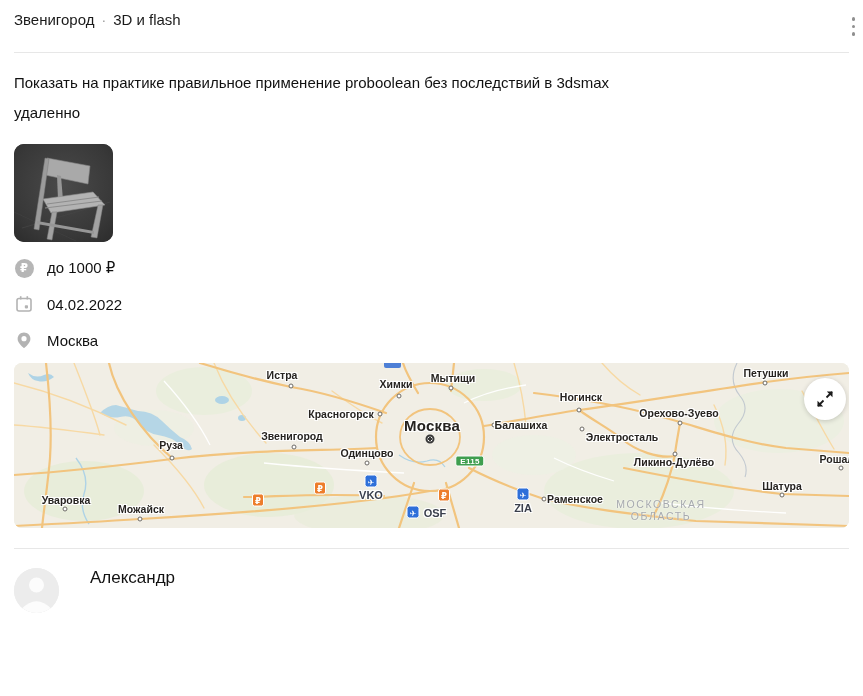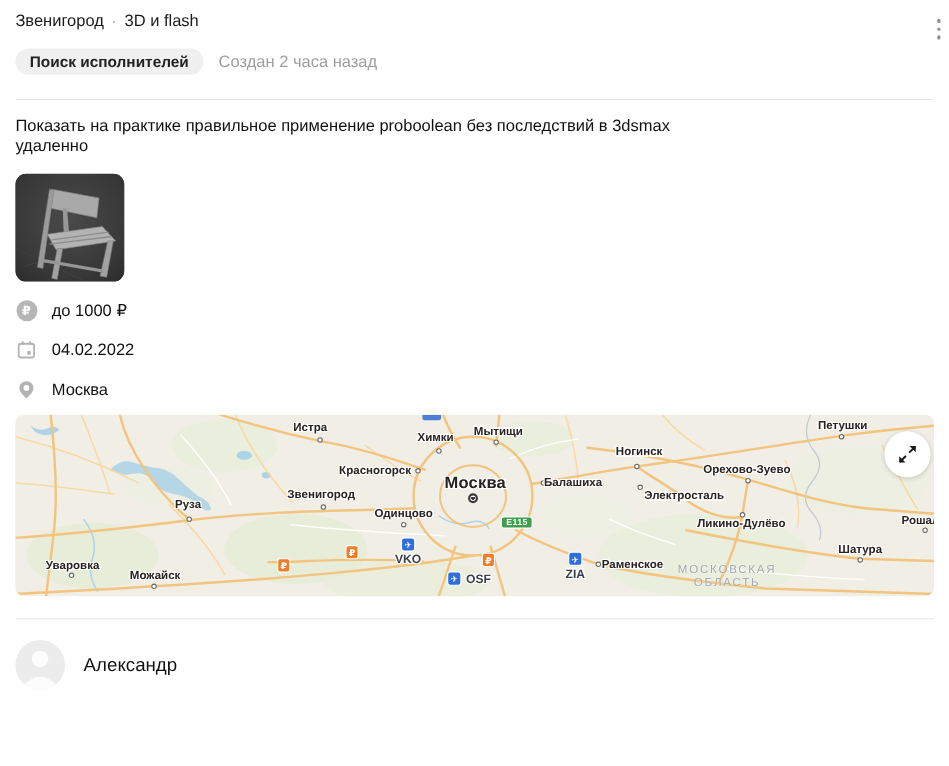--- a/index.html
+++ b/index.html
@@ -38,21 +38,21 @@
     line-height: 16px;
     white-space: nowrap;
   }
   .created { color: #9e9e9e; font-size: 15px; }
 
   .divider { border: none; border-top: 1px solid #e7e7e7; margin: 22px 0 0 14px; width: 835px; }
 
   .description {
     margin: 15px 14px 0;
     font-size: 15px;
-    line-height: 18px;
+    line-height: 30px;
     white-space: pre-line;
     color: #111;
     max-width: 780px;
   }
 
   .thumb {
     margin: 16px 0 0 14px;
     width: 99px; height: 98px;
     border-radius: 10px;
     overflow: hidden;
@@ -136,44 +136,40 @@
     width: 42px; height: 42px;
     border-radius: 50%;
     background: #fff;
     border: none;
     box-shadow: 0 1px 5px rgba(0,0,0,.18);
     display: flex; align-items: center; justify-content: center;
     cursor: pointer;
     z-index: 3;
   }
 
-  .user-row { margin: 19px 0 0 14px; display: flex; align-items: center; gap: 17px; cursor: pointer; width: max-content; }
+  .user-row { margin: 19px 0 0 14px; display: flex; align-items: flex-start; gap: 31px; cursor: pointer; width: max-content; }
   .avatar { width: 45px; height: 45px; border-radius: 50%; overflow: hidden; background: #ececec; flex: 0 0 45px; }
   .user-name { font-size: 17px; color: #111; }
 </style>
 </head>
 <body>
 
 <div class="page">
 
   <div class="kebab">
       <i></i>
       <i></i>
       <i></i>
     </div>
 
 
   <div class="breadcrumb">
     <a>Звенигород</a><span class="sep">·</span><a>3D и flash</a>
   </div>
 
-  <div class="status-row">
-    <span class="badge">Поиск исполнителей</span>
-    <span class="created">Создан 2 часа назад</span>
-  </div>
 
   <hr class="divider">
 
   <p class="description">Показать на практике правильное применение proboolean без последствий в 3dsmax
 удаленно</p>
 
   <div class="thumb">
     <svg width="99" height="98" viewBox="0 0 99 98">
       <defs>
         <radialGradient id="tg" cx="50%" cy="42%" r="75%">

